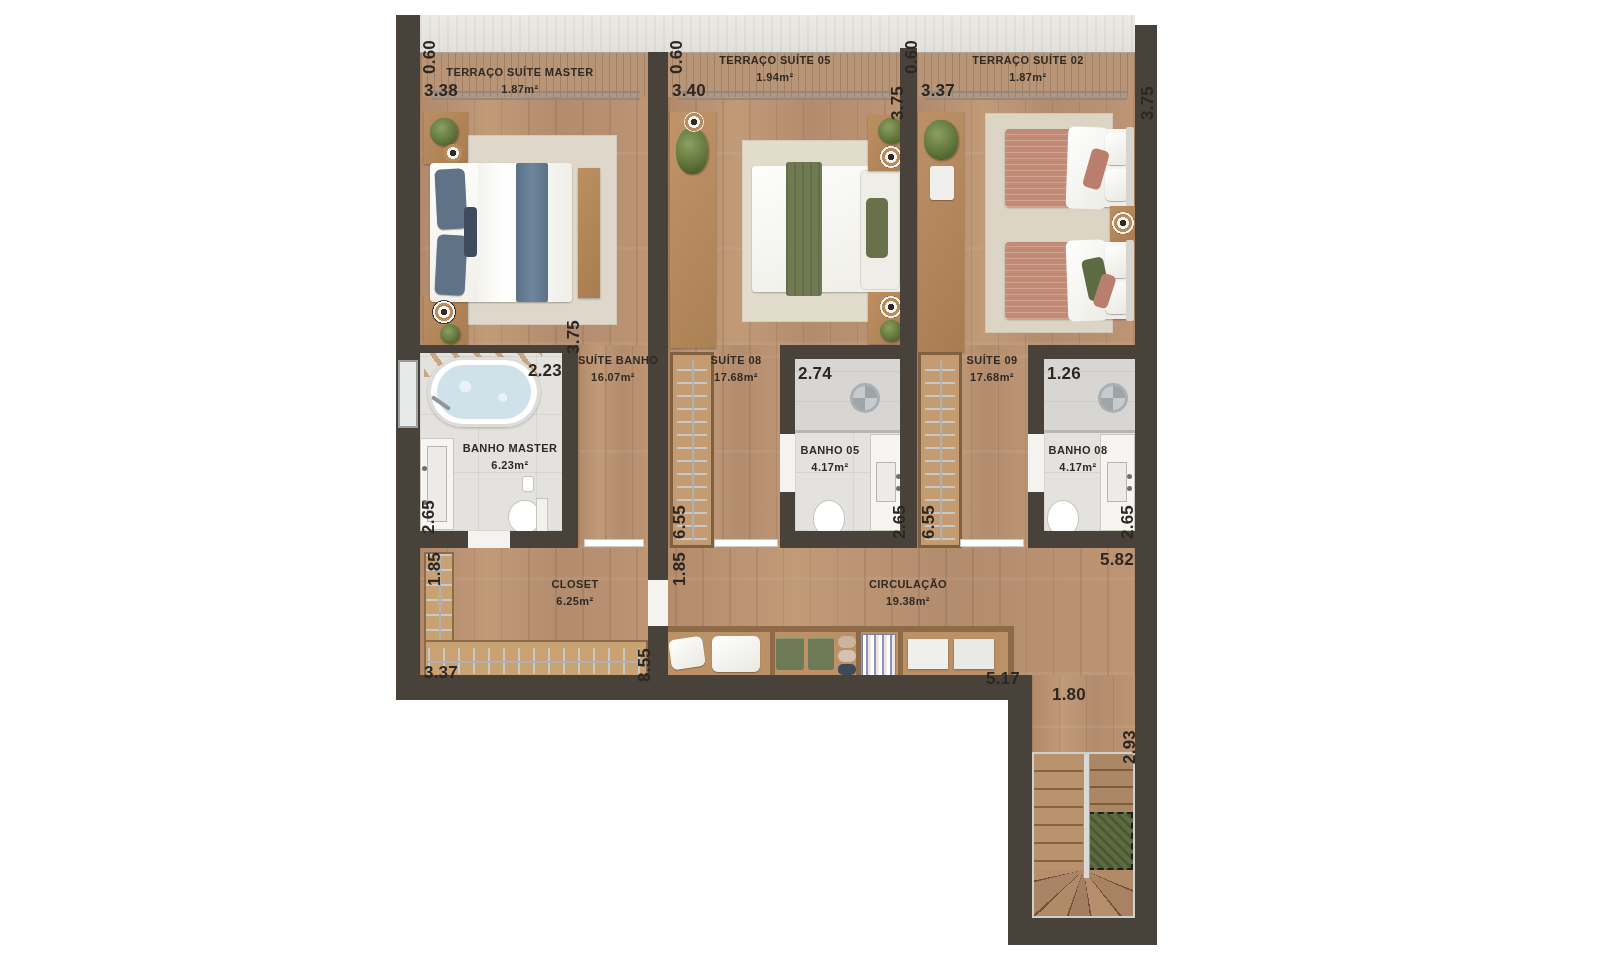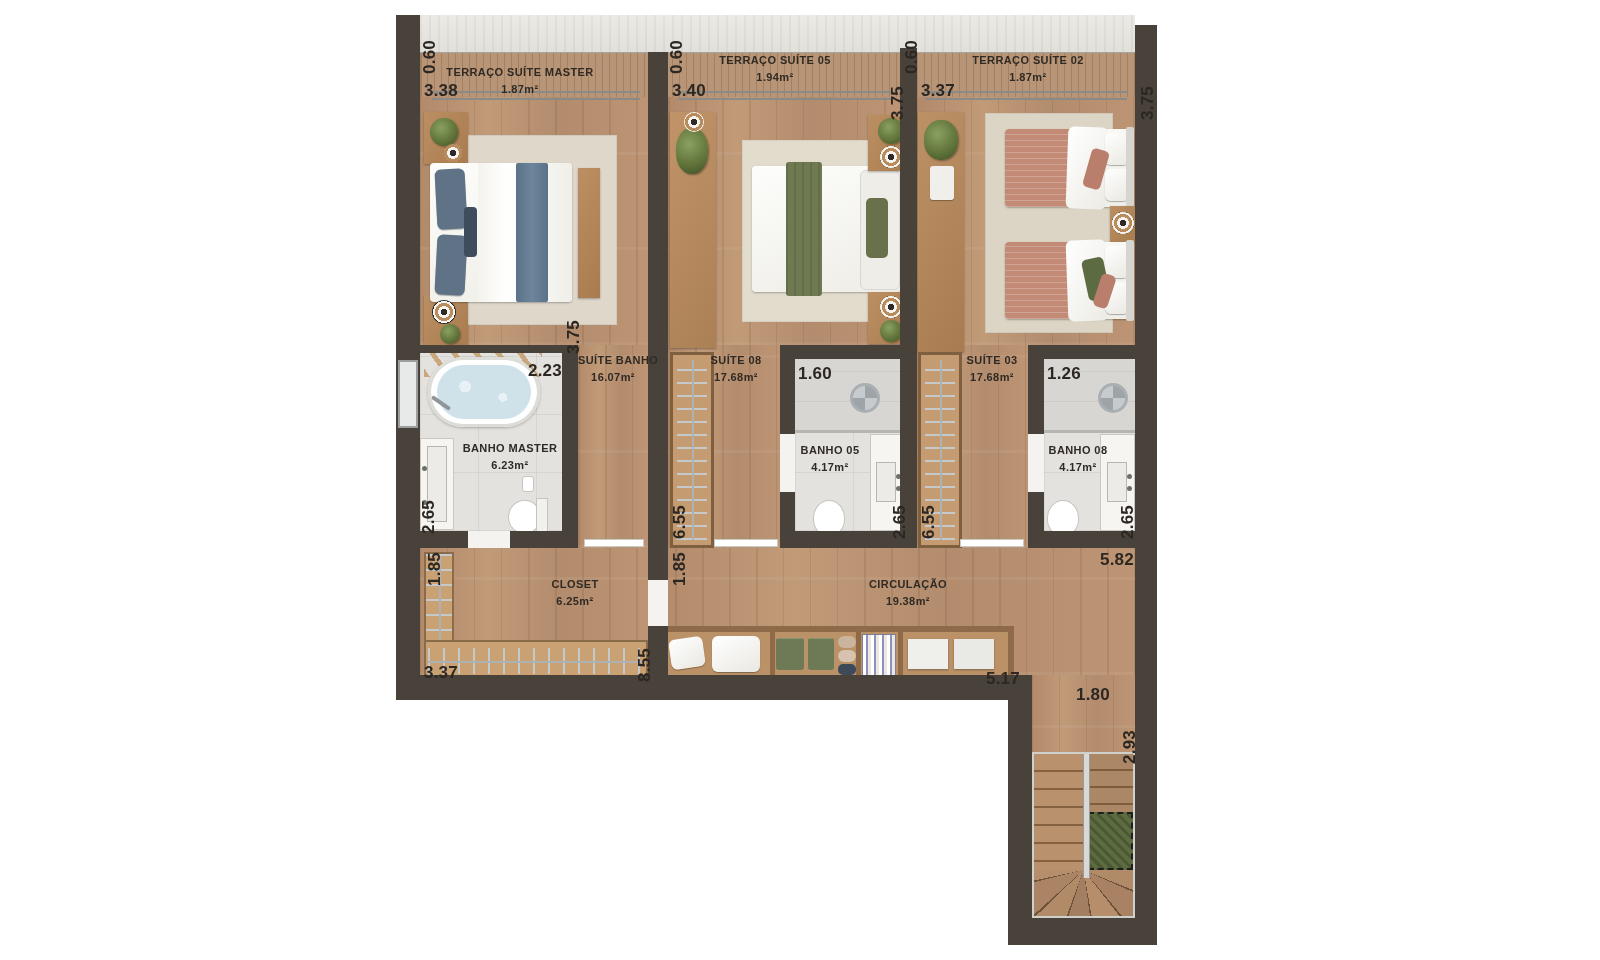--- a/index.html
+++ b/index.html
@@ -278,21 +278,21 @@
   </div>
   <div class="room-label" style="left:578px;top:352px;width:70px;">
     <div>SUÍTE BANHO</div>
     <div>16.07m²</div>
   </div>
   <div class="room-label" style="left:700px;top:352px;width:72px;">
     <div>SUÍTE 08</div>
     <div>17.68m²</div>
   </div>
   <div class="room-label" style="left:956px;top:352px;width:72px;">
-    <div>SUÍTE 03</div>
+    <div>SUÍTE 09</div>
     <div>17.68m²</div>
   </div>
   <div class="room-label" style="left:455px;top:440px;width:110px;">
     <div>BANHO MASTER</div>
     <div>6.23m²</div>
   </div>
   <div class="room-label" style="left:798px;top:442px;width:64px;">
     <div>BANHO 05</div>
     <div>4.17m²</div>
   </div>
@@ -317,25 +317,25 @@
   <span class="dim" style="left:921px;top:82px;">3.37</span>
   <span class="dim v" style="left:889px;top:86px;">3.75</span>
   <span class="dim v" style="left:1139px;top:86px;">3.75</span>
   <span class="dim v" style="left:565px;top:320px;">3.75</span>
   <span class="dim" style="left:528px;top:362px;">2.23</span>
   <span class="dim v" style="left:420px;top:500px;">2.65</span>
   <span class="dim v" style="left:426px;top:552px;">1.85</span>
   <span class="dim" style="left:424px;top:664px;">3.37</span>
   <span class="dim v" style="left:636px;top:648px;">8.55</span>
   <span class="dim v" style="left:671px;top:552px;">1.85</span>
-  <span class="dim" style="left:798px;top:365px;">1.60</span>
+  <span class="dim" style="left:798px;top:365px;">2.74</span>
   <span class="dim v" style="left:891px;top:505px;">2.65</span>
   <span class="dim v" style="left:671px;top:505px;">6.55</span>
   <span class="dim v" style="left:920px;top:505px;">6.55</span>
   <span class="dim" style="left:1047px;top:365px;">1.26</span>
   <span class="dim v" style="left:1119px;top:505px;">2.65</span>
   <span class="dim" style="left:1100px;top:551px;">5.82</span>
   <span class="dim" style="left:986px;top:670px;z-index:41;">5.17</span>
-  <span class="dim" style="left:1076px;top:686px;z-index:41;">1.80</span>
+  <span class="dim" style="left:1052px;top:686px;z-index:41;">1.80</span>
   <span class="dim v" style="left:1121px;top:730px;">2.93</span>
 
 
 </div>
 
 </body></html>

